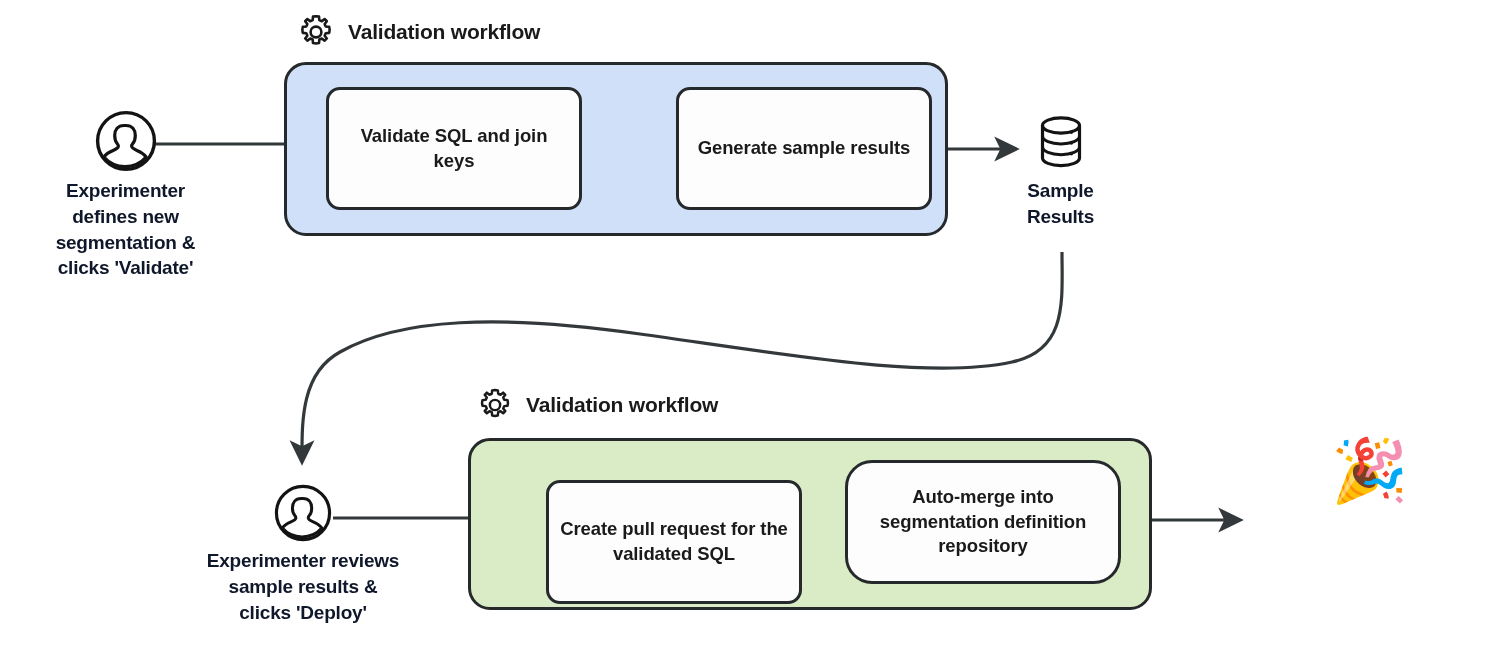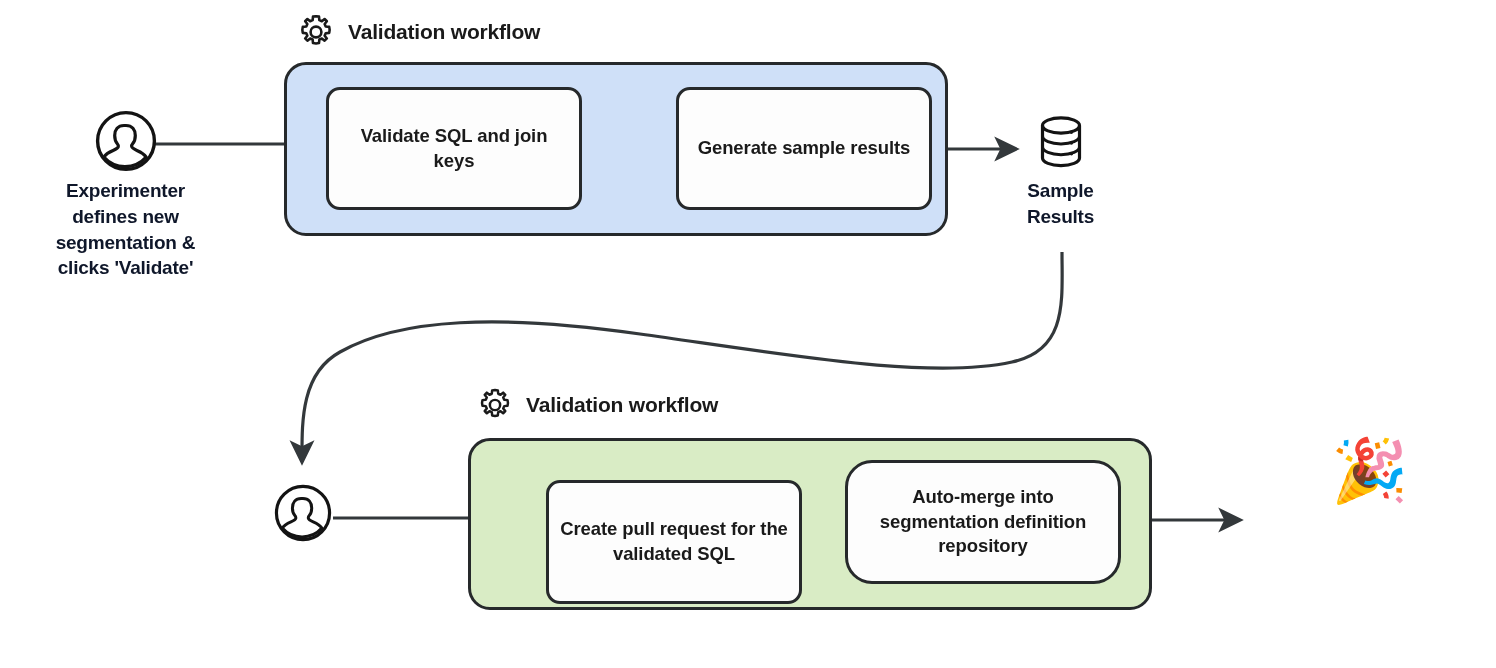--- a/index.html
+++ b/index.html
@@ -253,19 +253,22 @@
         <circle cx="31" cy="31" r="28.4" fill="none" stroke="#131313" stroke-width="3.4"></circle>
         <path d="M31 15.5 c6.1 0 9.3 4.4 9.3 10.1 c0 4.0 -1.2 6.6 -2.6 8.1
                  c-0.9 1.0 -1.2 1.7 -1.0 2.9 c0.3 1.6 2.3 2.6 5.2 3.8
                  c4.3 1.8 7.6 4.0 9.3 6.7
                  a28.4 28.4 0 0 1 -42.4 0
                  c1.7 -2.7 5.0 -4.9 9.3 -6.7 c2.9 -1.2 4.9 -2.2 5.2 -3.8
                  c0.2 -1.2 -0.1 -1.9 -1.0 -2.9 c-1.4 -1.5 -2.6 -4.1 -2.6 -8.1
                  c0 -5.7 3.2 -10.1 9.3 -10.1 Z" fill="none" stroke="#131313" stroke-width="3.2" stroke-linejoin="round"></path>
       </svg>
     </span>
+    <div class="node-caption">Experimenter reviews
+sample results &amp;
+clicks 'Deploy'</div>
   </div>
 
   <div class="node" id="final-outcome">
     <span class="emoji-popper">🎉</span>
   </div>
 
 </div>
 
 </body></html>

